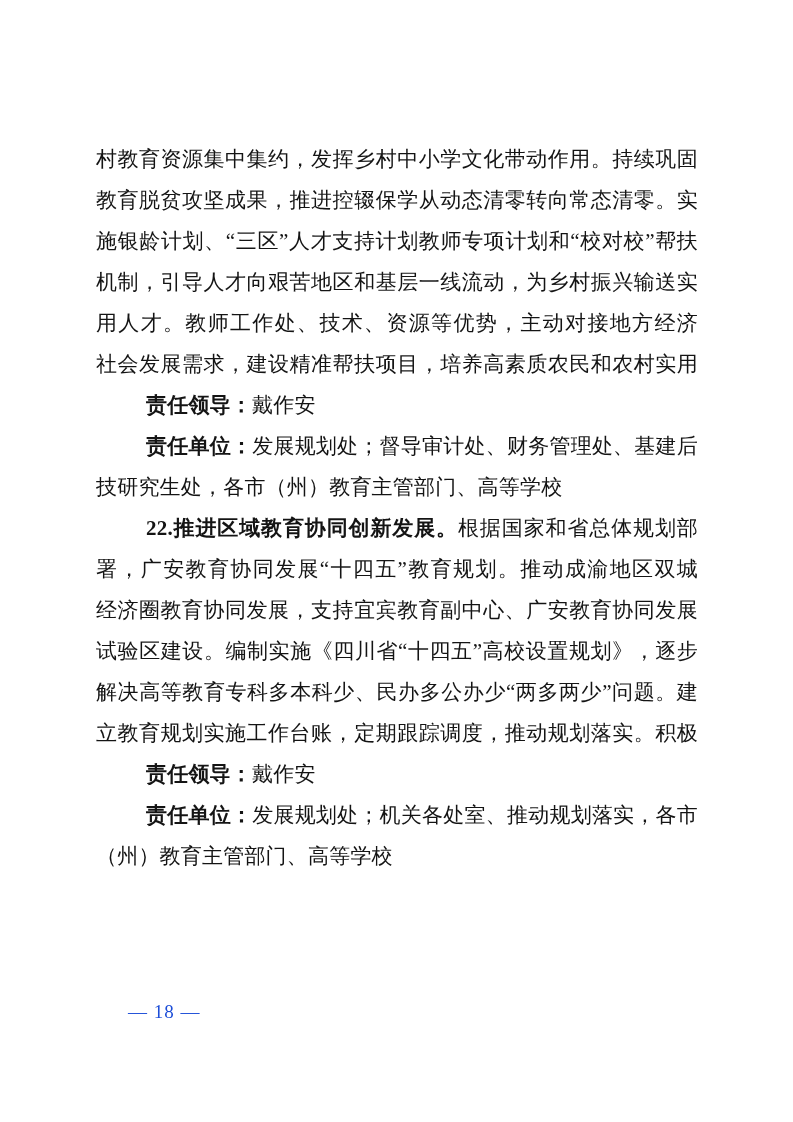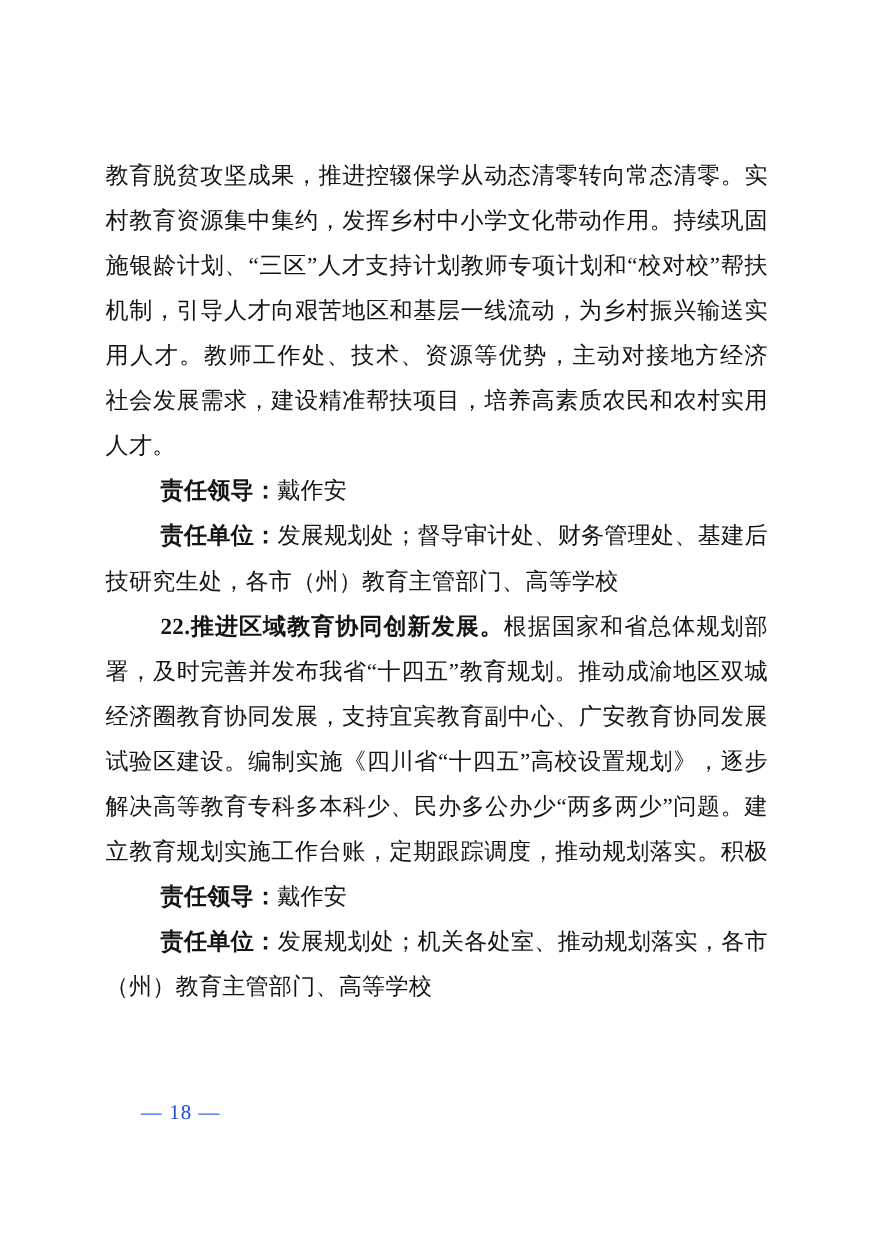--- a/index.html
+++ b/index.html
@@ -57,38 +57,37 @@
     color: #1d4ed8;
     letter-spacing: 1px;
   }
 </style>
 </head>
 <body>
 
 <div class="page">
   <main class="body-text">
       <section class="paragraph">
+        <div class="line"><span class="seg">村教育资源集中集约，发挥乡村中小学文化带动作用。持续巩固</span></div>
         <div class="line"><span class="seg">教育脱贫攻坚成果，推进控辍保学从动态清零转向常态清零。实</span></div>
-        <div class="line"><span class="seg">村教育资源集中集约，发挥乡村中小学文化带动作用。持续巩固</span></div>
         <div class="line"><span class="seg">施银龄计划、“三区”人才支持计划教师专项计划和“校对校”帮扶</span></div>
         <div class="line"><span class="seg">机制，引导人才向艰苦地区和基层一线流动，为乡村振兴输送实</span></div>
         <div class="line"><span class="seg">用人才。教师工作处、技术、资源等优势，主动对接地方经济</span></div>
         <div class="line"><span class="seg">社会发展需求，建设精准帮扶项目，培养高素质农民和农村实用</span></div>
-        <div class="line last"><span class="seg">人才。</span></div>
       </section>
       <section class="paragraph">
         <div class="line last indent"><span class="seg bold">责任领导：</span><span class="seg">戴作安</span></div>
       </section>
       <section class="paragraph">
         <div class="line indent"><span class="seg bold">责任单位：</span><span class="seg">发展规划处；督导审计处、财务管理处、基建后</span></div>
         <div class="line last"><span class="seg">技研究生处，各市（州）教育主管部门、高等学校</span></div>
       </section>
       <section class="paragraph">
         <div class="line indent"><span class="seg bold">22.推进区域教育协同创新发展。</span><span class="seg">根据国家和省总体规划部</span></div>
-        <div class="line"><span class="seg">署，及时完善并发布我省“十四五”教育规划。推动成渝地区双城</span></div>
+        <div class="line"><span class="seg">署，广安教育协同发展“十四五”教育规划。推动成渝地区双城</span></div>
         <div class="line"><span class="seg">经济圈教育协同发展，支持宜宾教育副中心、广安教育协同发展</span></div>
         <div class="line"><span class="seg">试验区建设。编制实施《四川省“十四五”高校设置规划》，逐步</span></div>
         <div class="line"><span class="seg">解决高等教育专科多本科少、民办多公办少“两多两少”问题。建</span></div>
         <div class="line"><span class="seg">立教育规划实施工作台账，定期跟踪调度，推动规划落实。积极</span></div>
       </section>
       <section class="paragraph">
         <div class="line last indent"><span class="seg bold">责任领导：</span><span class="seg">戴作安</span></div>
       </section>
       <section class="paragraph">
         <div class="line indent"><span class="seg bold">责任单位：</span><span class="seg">发展规划处；机关各处室、推动规划落实，各市</span></div>

